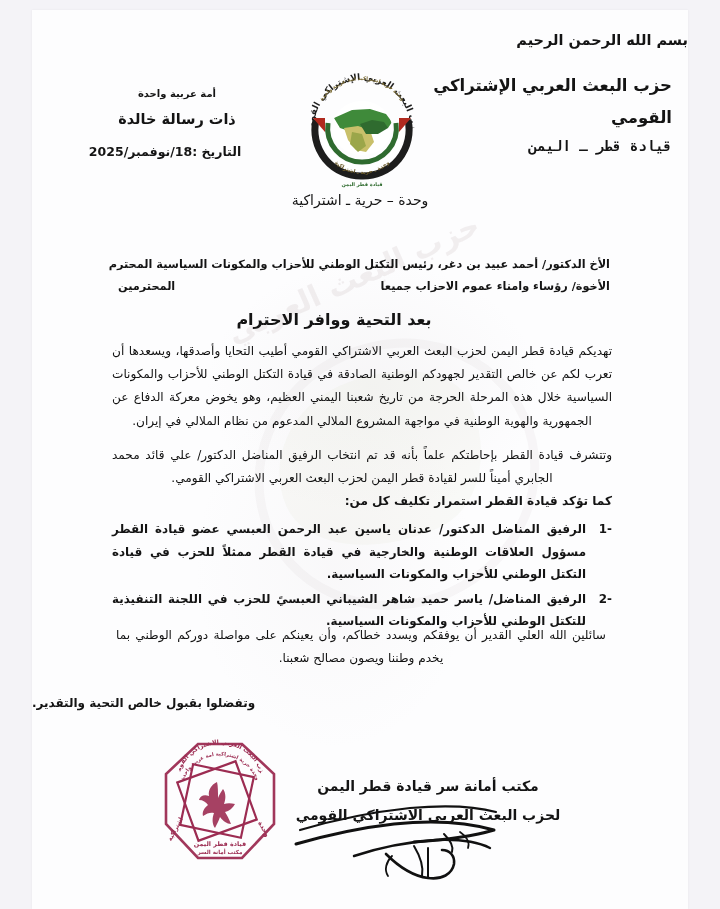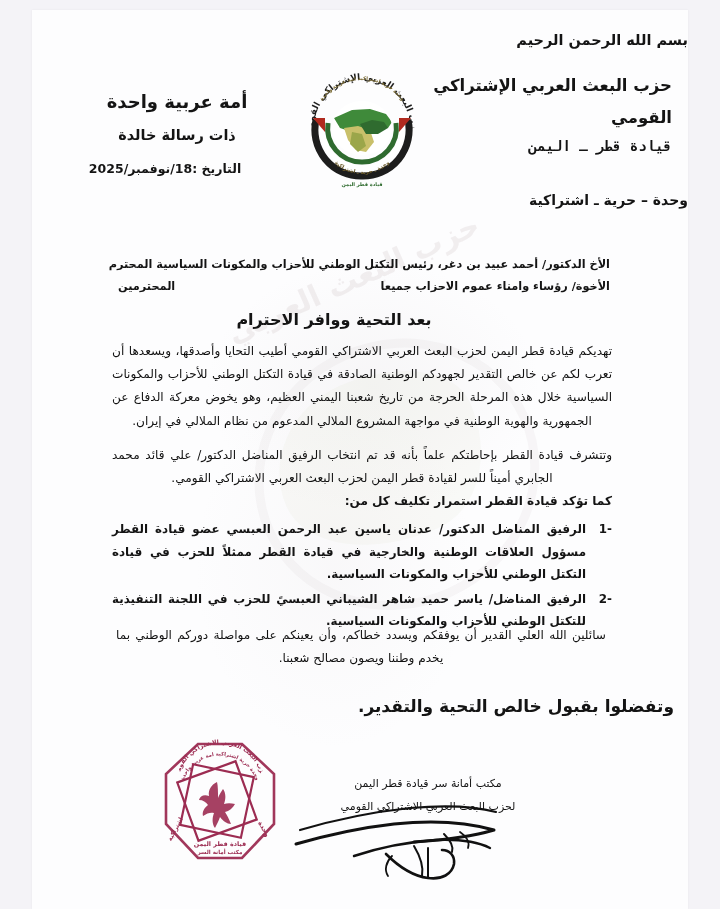--- a/index.html
+++ b/index.html
@@ -123,37 +123,38 @@
   .hdr-right .l2 { font-size: 14px; font-weight: 700; font-family: Liberation Mono, monospace; }
 
   .hdr-left {
     position: absolute;
     top: 74px;
     left: 20px;
     width: 250px;
     text-align: center;
     line-height: 2.05;
   }
-  .hdr-left .l1 { font-size: 18px; font-weight: 700; }
+  .hdr-left .l1 { font-size: 10px; font-weight: 700; }
   .hdr-left .l2 { font-size: 14.5px; font-weight: 700; }
   .hdr-left .l3 {
     font-size: 12.5px;
     font-weight: 700;
     margin-top: 5px;
     text-align: center;
     padding-right: 24px;
   }
 
   .motto {
     position: absolute;
     top: 182px;
     left: 0;
     width: 656px;
+    text-align: center;
     font-size: 14px;
-    font-weight: 700;
+    font-weight: 400;
   }
 
   
   .logo {
     position: absolute;
     top: 52px;
     left: 268px;
     width: 124px;
     height: 128px;
   }
@@ -240,36 +241,36 @@
     text-align-last: right;
   }
 
   .para.p3 { top: 614px; width: 490px; right: 82px; }
 
   .closing {
     position: absolute;
     top: 686px;
     left: 0;
     width: 656px;
-    text-align: right;
-    font-size: 17px;
+    text-align: left;
+    font-size: 12px;
     font-weight: 700;
     padding-right: 14px;
     box-sizing: border-box;
   }
 
   
   .sign-block {
     position: absolute;
     top: 762px;
     right: 120px;
     width: 280px;
     text-align: center;
-    font-size: 11px;
-    font-weight: 400;
+    font-size: 14px;
+    font-weight: 700;
     line-height: 2.1;
   }
 
   
   .stamp {
     position: absolute;
     top: 728px;
     left: 122px;
     width: 132px;
     height: 128px;

